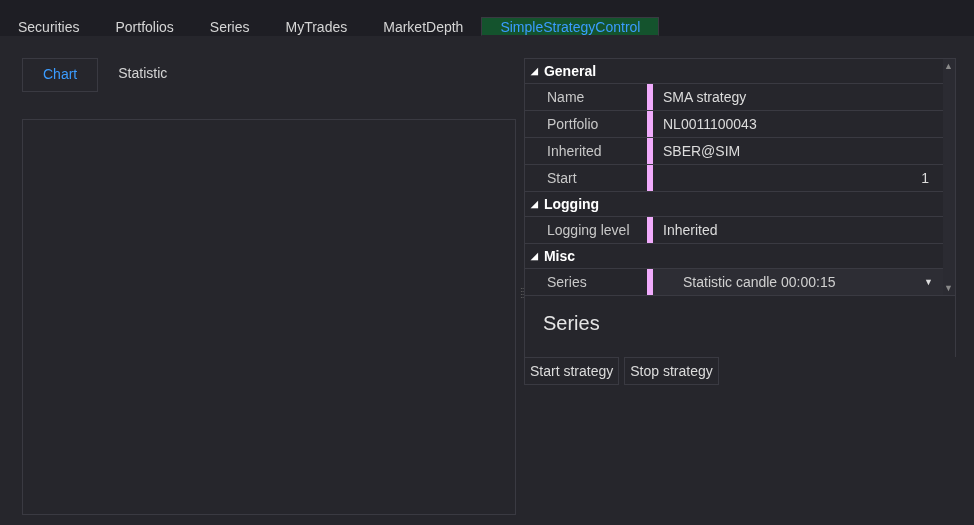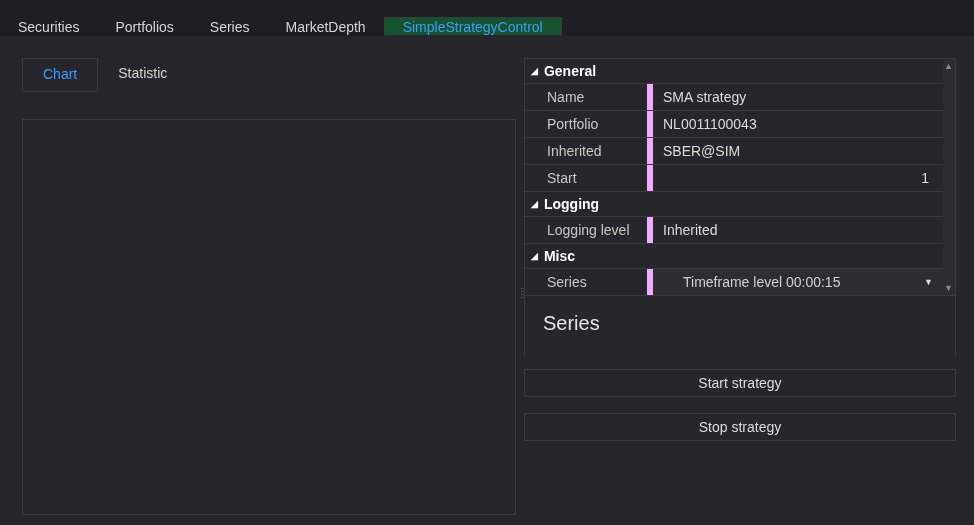--- a/index.html
+++ b/index.html
@@ -139,23 +139,23 @@
     }
     .desc-pane {
       border-left: 1px solid #3a3a42;
       border-right: 1px solid #3a3a42;
       padding: 16px 18px 22px 18px;
       font-size: 20px;
       color: #e5e5e5;
     }
     .button-stack {
       display: flex;
-      flex-direction: column;
-      gap: 16px;
-      margin-top: 12px;
+      flex-direction: row;
+      gap: 5px;
+      margin-top: 0;
     }
     .btn {
       text-align: center;
       padding: 5px;
       border: 1px solid #3a3a42;
       background: #26262c;
       color: #dcdcdc;
       cursor: pointer;
     }
     .splitter-grip {
@@ -171,20 +171,21 @@
     }
     .rp-wrap{ position: relative;}
   </style>
 </head>
 <body>
 
 <div class="main-tabs">
   <div class="main-tab">Securities</div>
   <div class="main-tab">Portfolios</div>
   <div class="main-tab">Series</div>
+  <div class="main-tab">MyTrades</div>
   <div class="main-tab">MarketDepth</div>
   <div class="main-tab active">SimpleStrategyControl</div>
 </div>
 
 <div class="content-area">
 
   <div class="left-pane">
     <div class="inner-tabs">
       <div class="inner-tab active">Chart</div>
       <div class="inner-tab">Statistic</div>
@@ -231,21 +232,21 @@
         <div class="grid-value">Inherited</div>
       </div>
 
       <div class="grid-section" style="border-top:1px solid #3a3a42;">
         <span class="expander">◢</span>
         <span>Misc</span>
       </div>
       <div class="grid-row">
         <div class="grid-label">Series</div>
         <div class="combo">
-          <span>Timeframe level 00:00:15</span>
+          <span>Statistic candle 00:00:15</span>
           <span class="combo-arrow">▼</span>
         </div>
       </div>
     </div>
 
     <div class="desc-pane">
       <span>Series</span>
     </div>
 
     <div class="button-stack">

